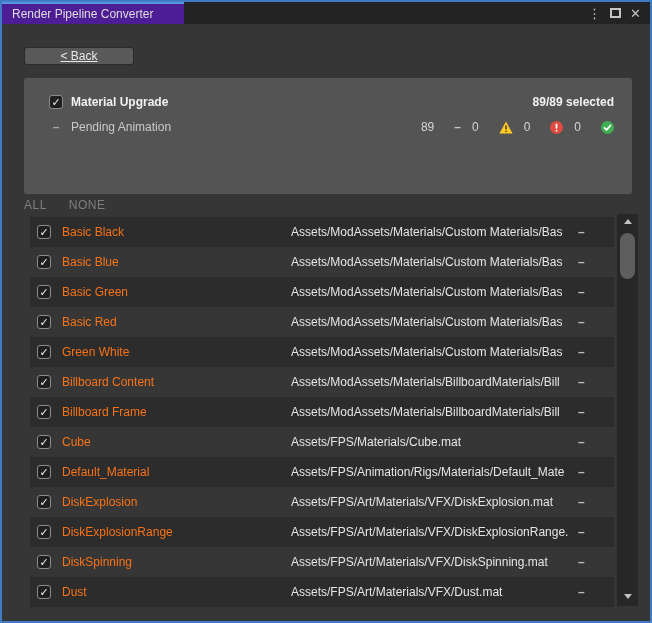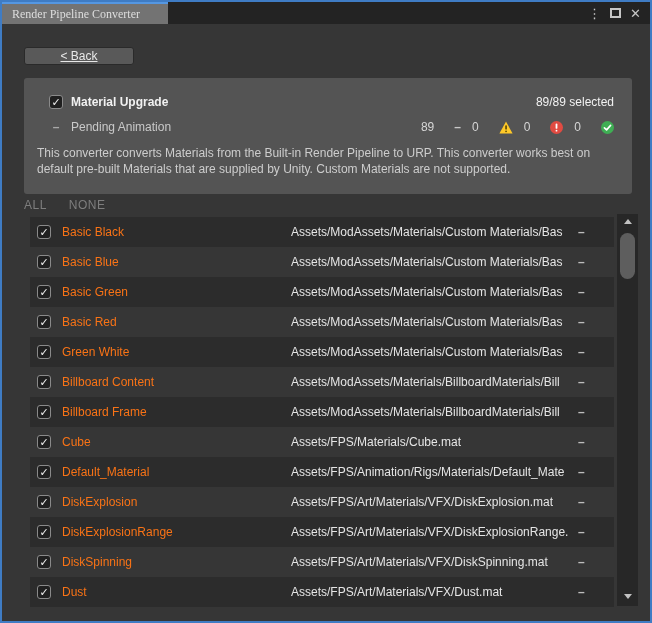--- a/index.html
+++ b/index.html
@@ -13,26 +13,25 @@
     font-size:12px;
     color:#D4D4D4;
     overflow:hidden;
   }
   
   .titlebar {
     height:22px; background:#232323;
     display:flex; align-items:stretch;
   }
   .tab {
-    width:166px; background:#737373;
+    width:182px; background:#4c1d95;
     border-top:2px solid #5597E2;
     display:flex; align-items:center;
     padding:0 10px; color:#DEDEDE;
     cursor:default;
-    font-family:Liberation Serif, serif;
   }
   .titlebar-icons {
     margin-left:auto; display:flex; align-items:center;
     gap:9px; padding-right:9px; color:#C6C6C6;
   }
   .kebab { font-size:13px; line-height:1; cursor:pointer; }
   .maxbtn { width:11px; height:10px; border:2px solid #C6C6C6; cursor:pointer; }
   .closebtn { font-size:13px; line-height:1; cursor:pointer; }
   
   .back-btn {
@@ -53,21 +52,21 @@
   }
   .panel-row { display:flex; align-items:center; height:18px; }
   .panel-row.second { margin-top:7px; }
   .chk {
     width:14px; height:14px; flex:0 0 14px;
     background:#1F1F1F; border:1px solid #8A8A8A; border-radius:3px;
     display:flex; align-items:center; justify-content:center;
     color:#F0F0F0; font-size:11px; line-height:1; cursor:pointer;
   }
   .panel-title { margin-left:8px; font-weight:bold; color:#F2F2F2; }
-  .selected-summary { margin-left:auto; font-weight:normal; color:#F2F2F2; }
+  .selected-summary { margin-left:auto; font-weight:bold; color:#F2F2F2; }
   .fold-dash { width:14px; text-align:center; color:#A8A8A8; font-weight:bold; cursor:pointer; }
   .pending-label { margin-left:8px; color:#C9C9C9; }
   .counts { margin-left:auto; display:flex; align-items:center; gap:11px; color:#D6D6D6; }
   .count-group { display:flex; align-items:center; gap:20px; }
   .count-group svg { display:block; }
   .count-dash { color:#C8C8C8; font-weight:bold; }
   .panel-desc {
     margin:9px 0 0 -12px; color:#CDCDCD; line-height:16px; width:585px;
   }
   
@@ -158,21 +157,20 @@
         <span class="count-group">
           <span>0</span>
           <svg width="13" height="13" viewBox="0 0 13 13">
             <circle cx="6.5" cy="6.5" r="6.5" fill="#3FAE54"></circle>
             <path d="M3.4 6.8 L5.6 8.9 L9.6 4.4" stroke="#FFFFFF" stroke-width="1.6" fill="none" stroke-linecap="round" stroke-linejoin="round"></path>
           </svg>
         </span>
       </span>
     </div>
 
-    <div class="panel-desc">This converter converts Materials from the Built-in Render Pipeline to URP. This converter works best on default pre-built Materials that are supplied by Unity. Custom Materials are not supported.</div>
   </div>
 
   <div class="all-none">
     <span>ALL</span>
     <span>NONE</span>
   </div>
 
   <div class="list">
   <div class="row dark">
     <span class="chk">

